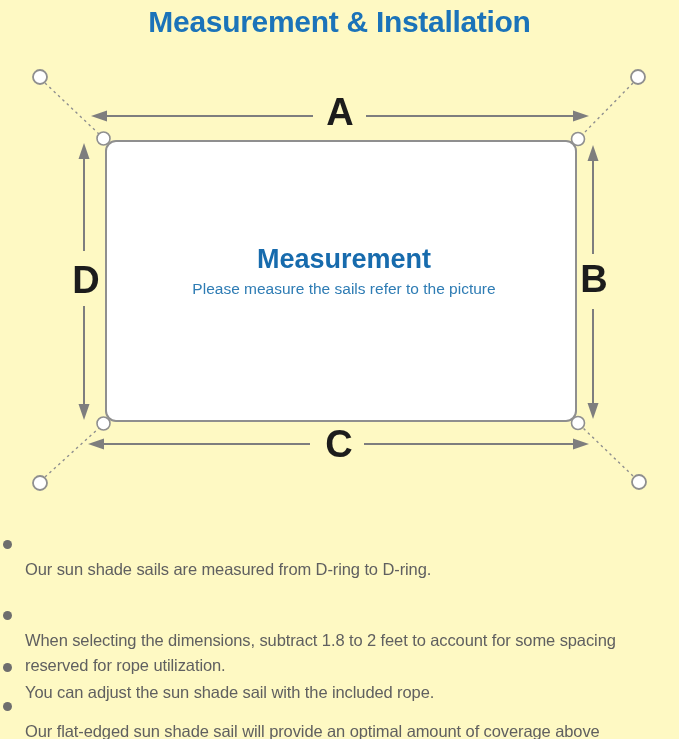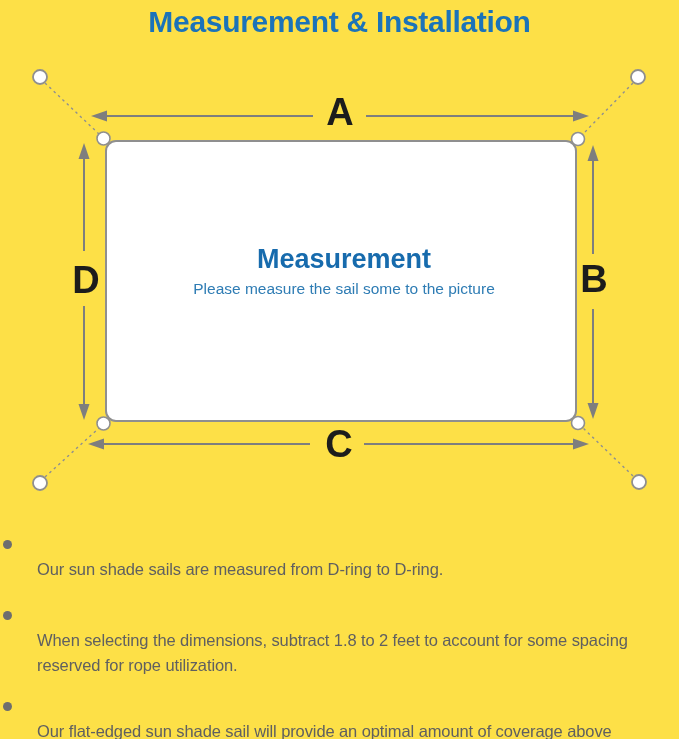--- a/index.html
+++ b/index.html
@@ -1,17 +1,17 @@
 <!DOCTYPE html>
 <html><head>
 <meta charset="utf-8">
 <style>
   html,body { margin:0; padding:0; background:#fff; }
   .page {
-    position:relative; width:679px; height:739px; background:#fde047;
+    position:relative; width:679px; height:739px; background:#fef9c3;
     font-family:"Liberation Sans", sans-serif; overflow:hidden;
   }
   .title {
     position:absolute; top:0; left:0; width:100%; margin:0;
     text-align:center; font-size:30px; font-weight:bold;
     color:#1b73b9; line-height:44px; letter-spacing:-0.3px;
   }
   svg.diagram { position:absolute; left:0; top:0; }
   .dim-label {
     position:absolute; transform:translate(-50%,-50%);
@@ -24,21 +24,21 @@
   .center-heading {
     position:absolute; left:344px; top:259px; transform:translate(-50%,-50%);
     font-size:27px; font-weight:bold; color:#176bad; white-space:nowrap;
   }
   .center-sub {
     position:absolute; left:344px; top:289px; transform:translate(-50%,-50%);
     font-size:15.5px; color:#2e7cb4; white-space:nowrap;
   }
   .note {
     position:absolute; left:0; width:679px; box-sizing:border-box;
-    padding-left:37px; font-size:16.5px; color:#606060;
+    padding-left:25px; font-size:16.5px; color:#606060;
     line-height:25px; white-space:pre-line; letter-spacing:-0.1px;
   }
   .note .dot {
     position:absolute; left:3px; top:8px; width:9px; height:9px;
     border-radius:50%; background:#6e6e6e;
   }
   .note1 { top:532px; } .note2 { top:568px; } .note3 { top:603px; }
   .note4 { top:655px; } .note5 { top:694px; }
 </style>
 </head>
@@ -96,27 +96,30 @@
       <polygon stroke="none" points="593,419 587.5,403 598.5,403"></polygon>
     </g>
   </svg>
 
   <div class="dim-label label-a">A</div>
   <div class="dim-label label-b">B</div>
   <div class="dim-label label-c">C</div>
   <div class="dim-label label-d">D</div>
 
   <div class="center-heading">Measurement</div>
-  <div class="center-sub">Please measure the sail some to the picture</div>
+  <div class="center-sub">Please measure the sails refer to the picture</div>
 
   <div class="note note1">
     <span class="dot"></span><span>Our sun shade sails are measured from D-ring to D-ring.</span>
   </div>
   <div class="note note3">
     <span class="dot"></span><span>When selecting the dimensions, subtract 1.8 to 2 feet to account for some spacing
 reserved for rope utilization.</span>
+  </div>
+  <div class="note note4">
+    <span class="dot"></span><span>You can adjust the sun shade sail with the included rope.</span>
   </div>
   <div class="note note5">
     <span class="dot"></span><span>Our flat-edged sun shade sail will provide an optimal amount of coverage above
 the area it’ s placed.</span>
   </div>
 
 </div>
 
 </body></html>

